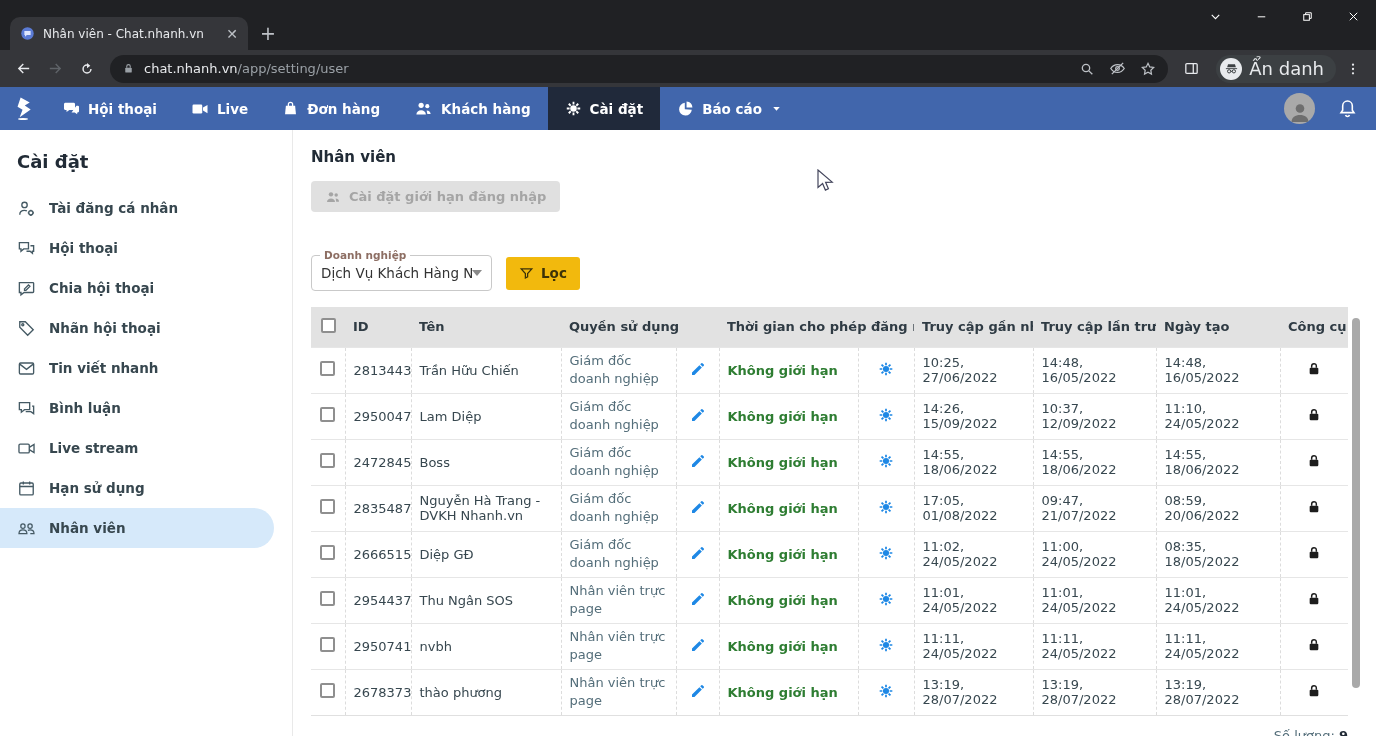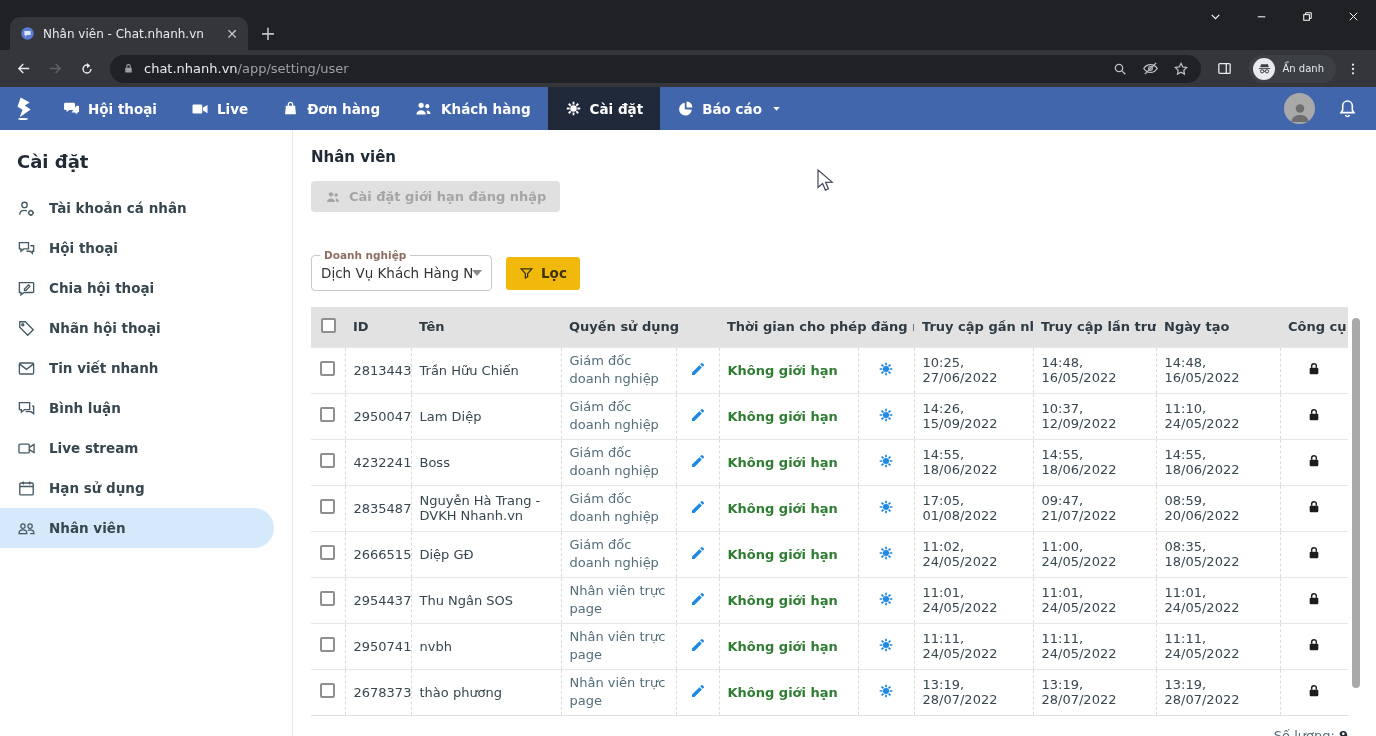--- a/index.html
+++ b/index.html
@@ -19,21 +19,21 @@
 
   
   .toolbar { height:37px; background:#35363a; display:flex; align-items:center; padding:0 8px; gap:2px; }
   .tb-btn { width:30px; height:30px; display:flex; align-items:center; justify-content:center; border-radius:50%; }
   .urlbar { flex:1; height:28px; background:#202124; border-radius:14px; display:flex; align-items:center;
     gap:9px; padding:0 12px; margin:0 6px; color:#e8eaed; font-size:13px; }
   .url-host { color:#e8eaed; font-weight:400; }
   .url-path { color:#9aa0a6; }
   .urlbar-right { margin-left:auto; display:flex; align-items:center; gap:14px; }
   .incog-pill { height:28px; background:#3c4043; border-radius:14px; display:flex; align-items:center;
-    gap:7px; padding:0 12px 0 4px; color:#e8eaed; font-size:10px; margin-left:8px; }
+    gap:7px; padding:0 12px 0 4px; color:#e8eaed; font-size:18px; margin-left:8px; }
   .incog-badge { width:22px; height:22px; border-radius:50%; background:#e8eaed; display:flex; align-items:center; justify-content:center; }
 
   
   .appnav { height:43px; background:#4166ac; display:flex; align-items:stretch; color:#fff; }
   .logo { width:46px; display:flex; align-items:center; justify-content:center; }
   .nav-item { display:flex; align-items:center; gap:8px; padding:0 17px; font-size:13.5px; font-weight:700; }
   .nav-item.active { background:#20293a; }
   .appnav-right { margin-left:auto; display:flex; align-items:center; gap:22px; padding-right:18px; }
   .avatar { width:31px; height:31px; border-radius:50%; background:#a9a9a9; overflow:hidden;
     display:flex; align-items:flex-end; justify-content:center; }
@@ -415,21 +415,21 @@
 </div>
 
 <div class="layout">
 
   <div class="sidebar">
     <div class="sidebar-title">Cài đặt</div>
     <div class="side-item">
         <svg class="side-ico">
           <use href="#i-person-gear"></use>
         </svg>
-        <span>Tài khoản cá nhân</span>
+        <span>Tài đăng cá nhân</span>
       </div>
     <div class="side-item">
         <svg class="side-ico">
           <use href="#i-chat-bubbles"></use>
         </svg>
         <span>Hội thoại</span>
       </div>
     <div class="side-item">
         <svg class="side-ico">
           <use href="#i-chat-edit"></use>
@@ -574,21 +574,21 @@
     <td>11:10, 24/05/2022</td>
     <td class="c-center"><span class="ico-dark">
                   <svg width="16" height="16">
                     <use href="#i-lock"></use>
                   </svg>
                 </span></td>
   </tr>
 
   <tr>
     <td class="c-center"><span class="cb"></span></td>
-    <td>4232241</td>
+    <td>2472845</td>
     <td>Boss</td>
     <td class="role">Giám đốc doanh nghiệp</td>
     <td class="c-center"><span class="ico-blue">
                   <svg width="16" height="16">
                     <use href="#i-pencil"></use>
                   </svg>
                 </span></td>
     <td class="green">Không giới hạn</td>
     <td class="c-center"><span class="ico-blue">
                   <svg width="16" height="16">

